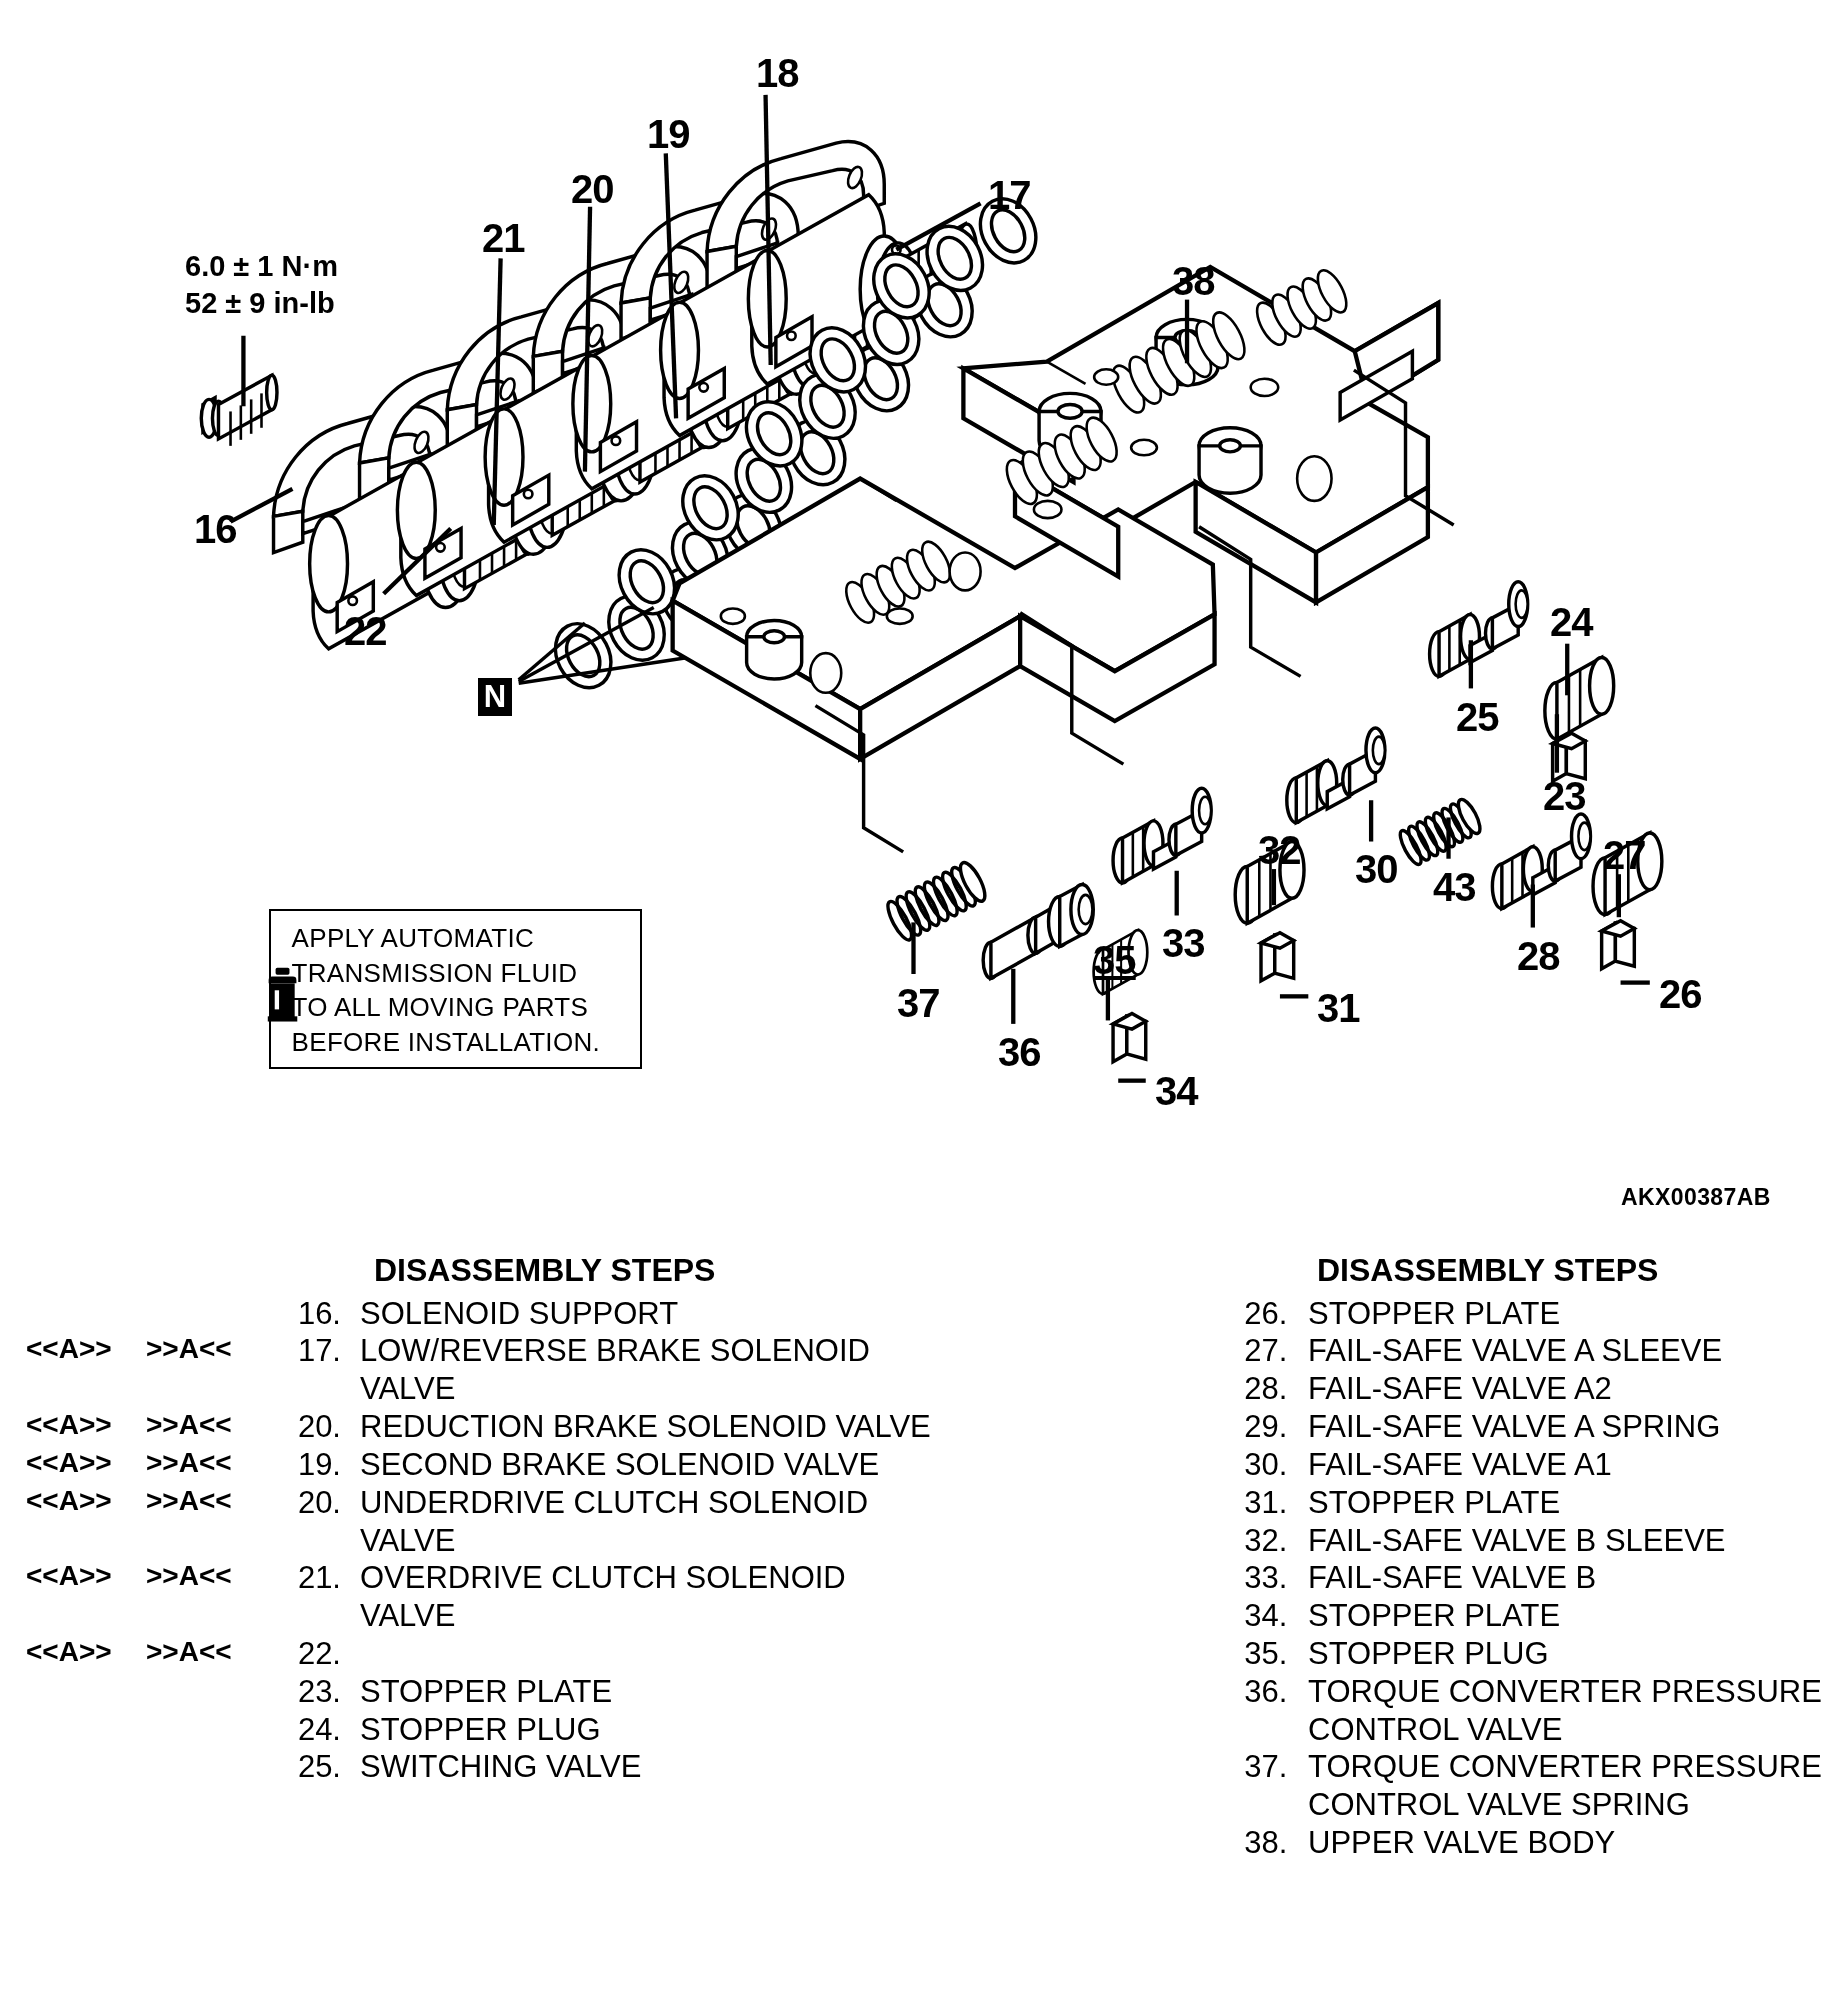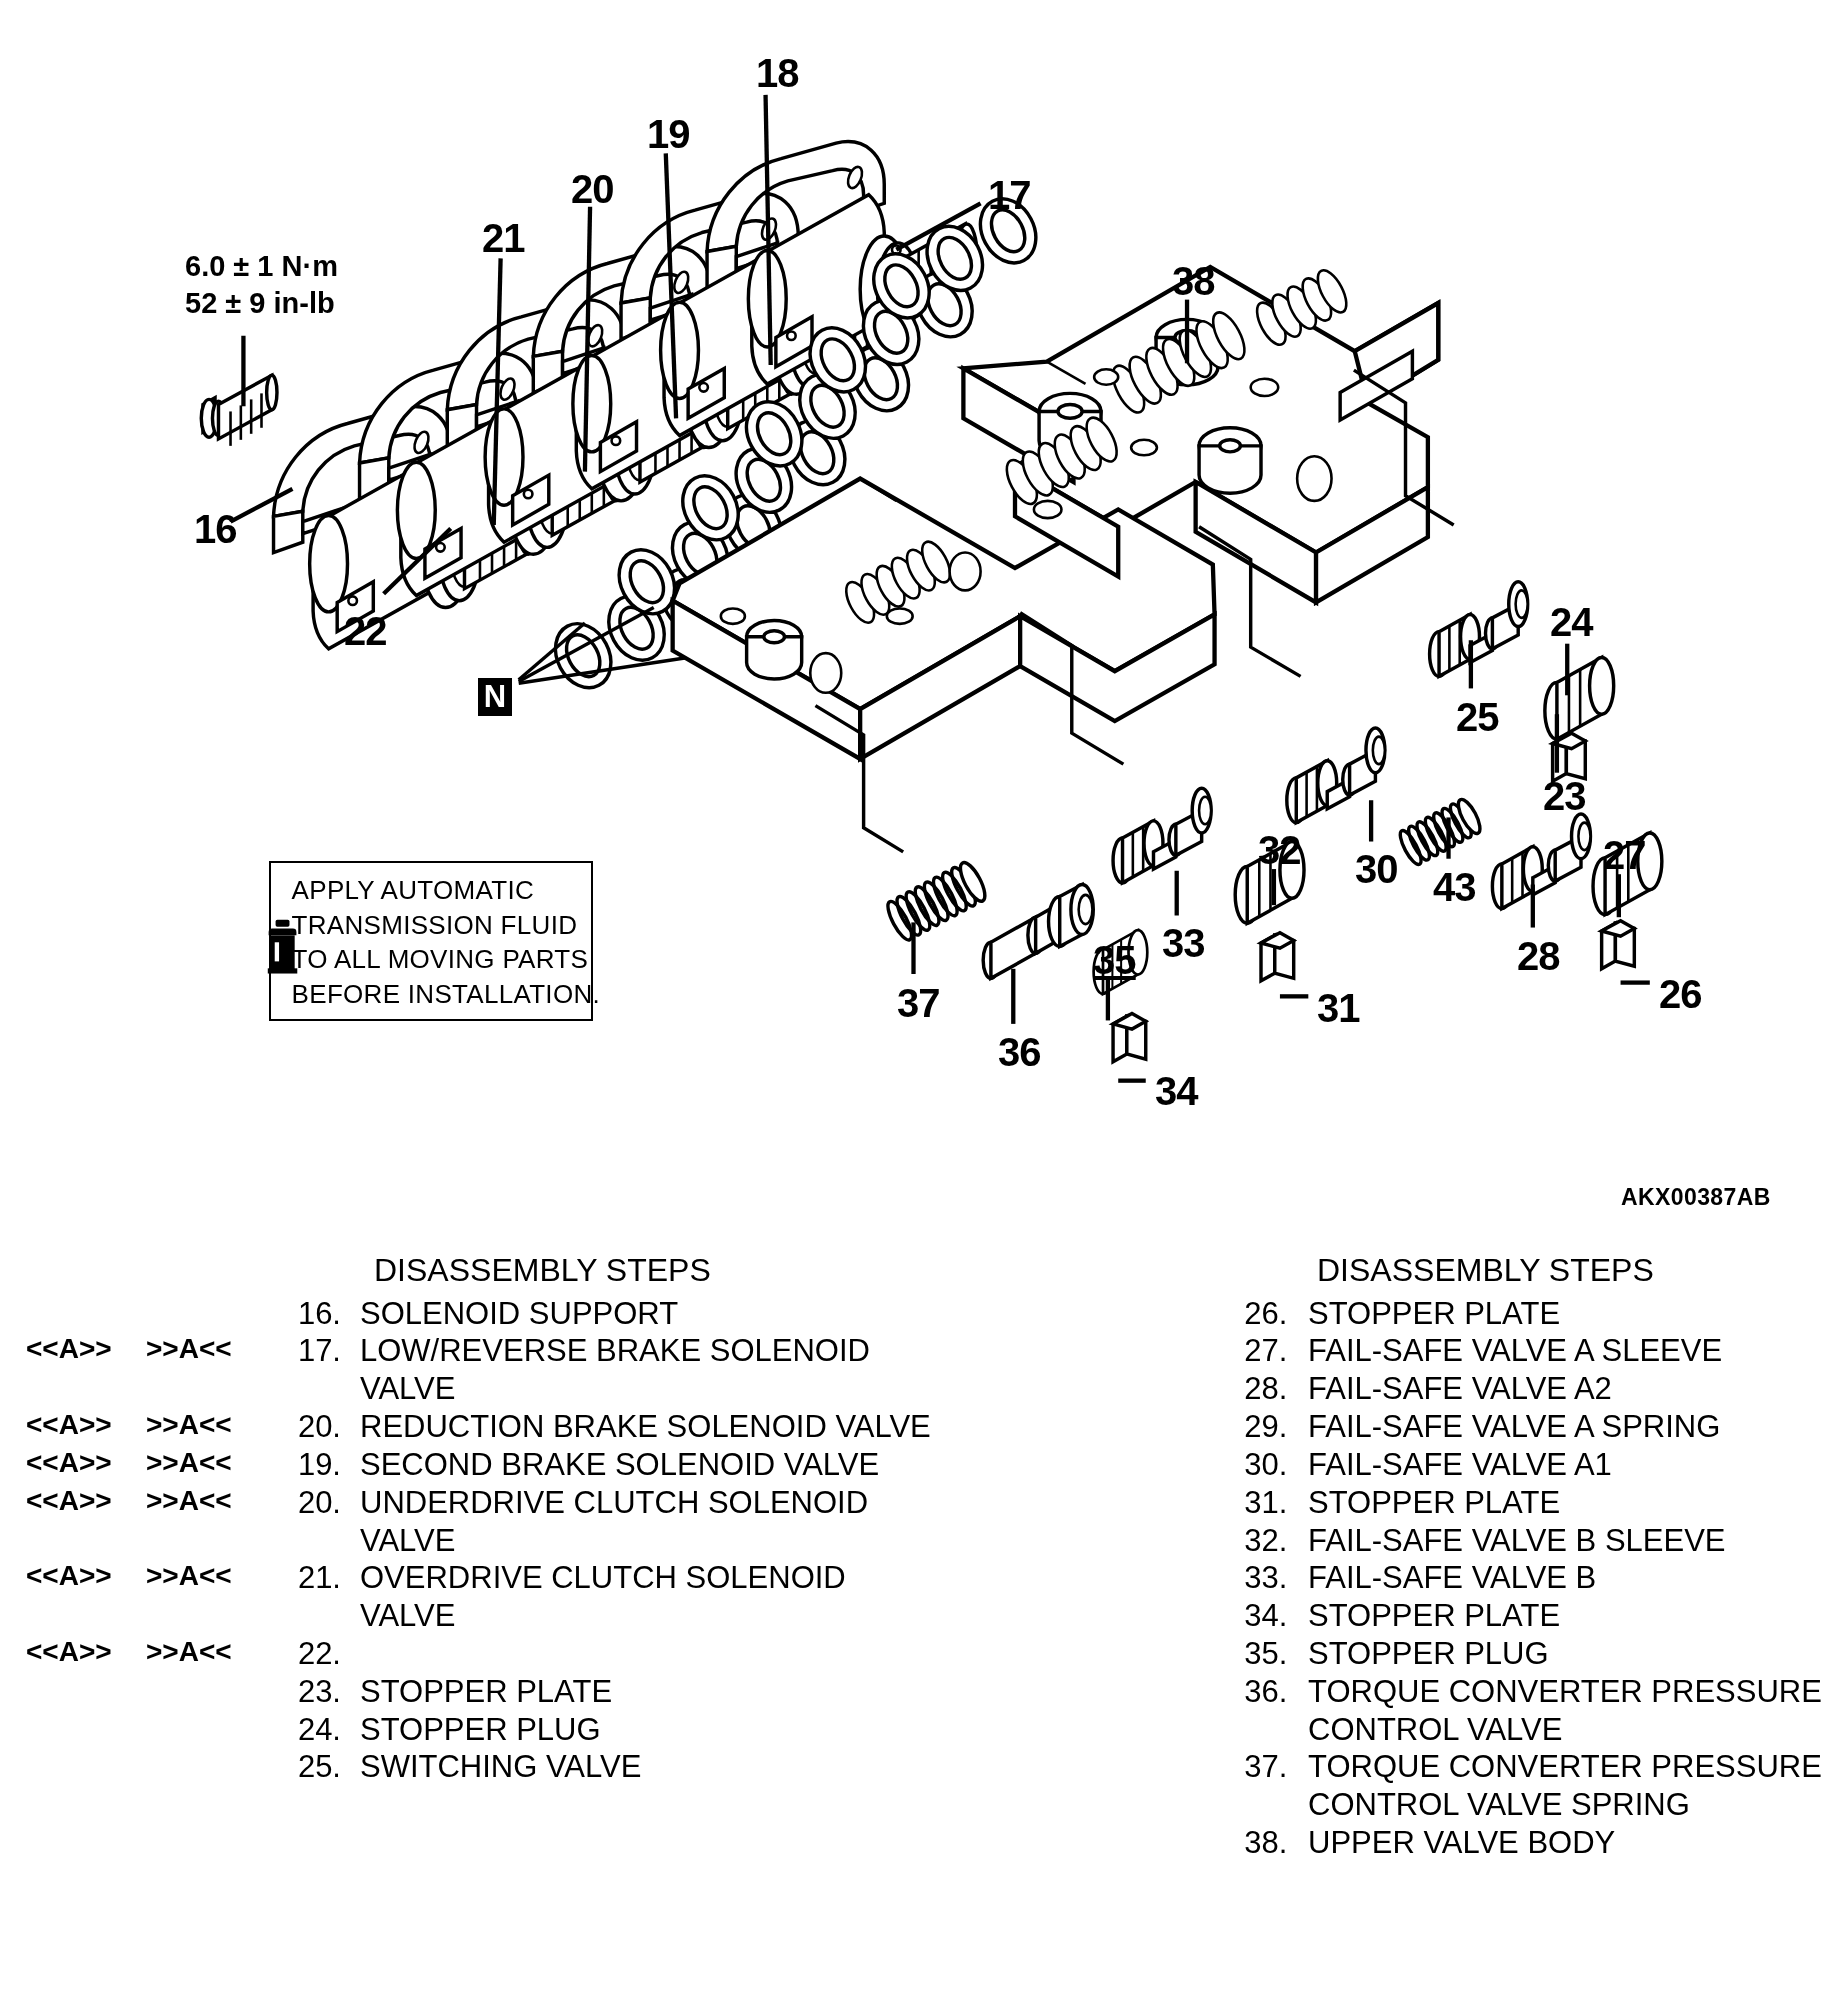--- a/index.html
+++ b/index.html
@@ -17,35 +17,35 @@
   .torque{position:absolute;left:185px;top:248px;font-weight:bold;
           font-size:29px;line-height:1.28;white-space:nowrap;}
 
   
   .nbadge{position:absolute;left:478px;top:678px;width:34px;height:38px;
           background:#000;color:#fff;font-weight:bold;font-size:31px;
           display:flex;align-items:center;justify-content:center;
           font-family:"Liberation Sans",sans-serif;}
 
   
-  .notebox{position:absolute;left:269px;top:861px;width:324px;height:160px;
+  .notebox{position:absolute;left:269px;top:909px;width:373px;height:160px;
            border:2.6px solid #000;box-sizing:border-box;background:#fff;}
   .notebox .txt{position:absolute;left:20.6px;top:10.3px;font-size:26px;
                 line-height:1.33;letter-spacing:0.3px;white-space:nowrap;}
   .oilcan{position:absolute;left:-5.2px;top:55px;width:40px;height:59px;}
 
   
   .figcode{position:absolute;left:1621px;top:1184px;font-weight:bold;
            font-size:23px;letter-spacing:0.4px;}
 
   
   .steps{position:absolute;top:1252px;font-size:31px;line-height:1.17;}
   .steps.left{left:0px;width:938px;}
   .steps.right{left:1205px;width:623px;}
-  .steps h3{margin:0 0 5.2px 0;font-size:32px;font-weight:normal;letter-spacing:0px;}
+  .steps h3{margin:0 0 5.2px 0;font-size:32px;font-weight:bold;letter-spacing:0px;}
   .steps.left h3{padding-left:374px;}
   .steps.right h3{padding-left:112px;}
   .row{display:flex;align-items:flex-start;margin-bottom:0px;}
   .mk{font-weight:bold;font-size:28px;line-height:1.22;white-space:nowrap;}
   .steps.left .mk1{width:146px;flex:0 0 146px;padding-left:26px;box-sizing:border-box;}
   .steps.left .mk2{width:142px;flex:0 0 142px;}
   .num{width:72px;flex:0 0 72px;text-align:right;padding-right:19px;
        box-sizing:border-box;line-height:1.22;}
   .steps.right .num{width:103px;flex:0 0 103px;padding-right:20.6px;}
   .lbl{line-height:1.22;}

